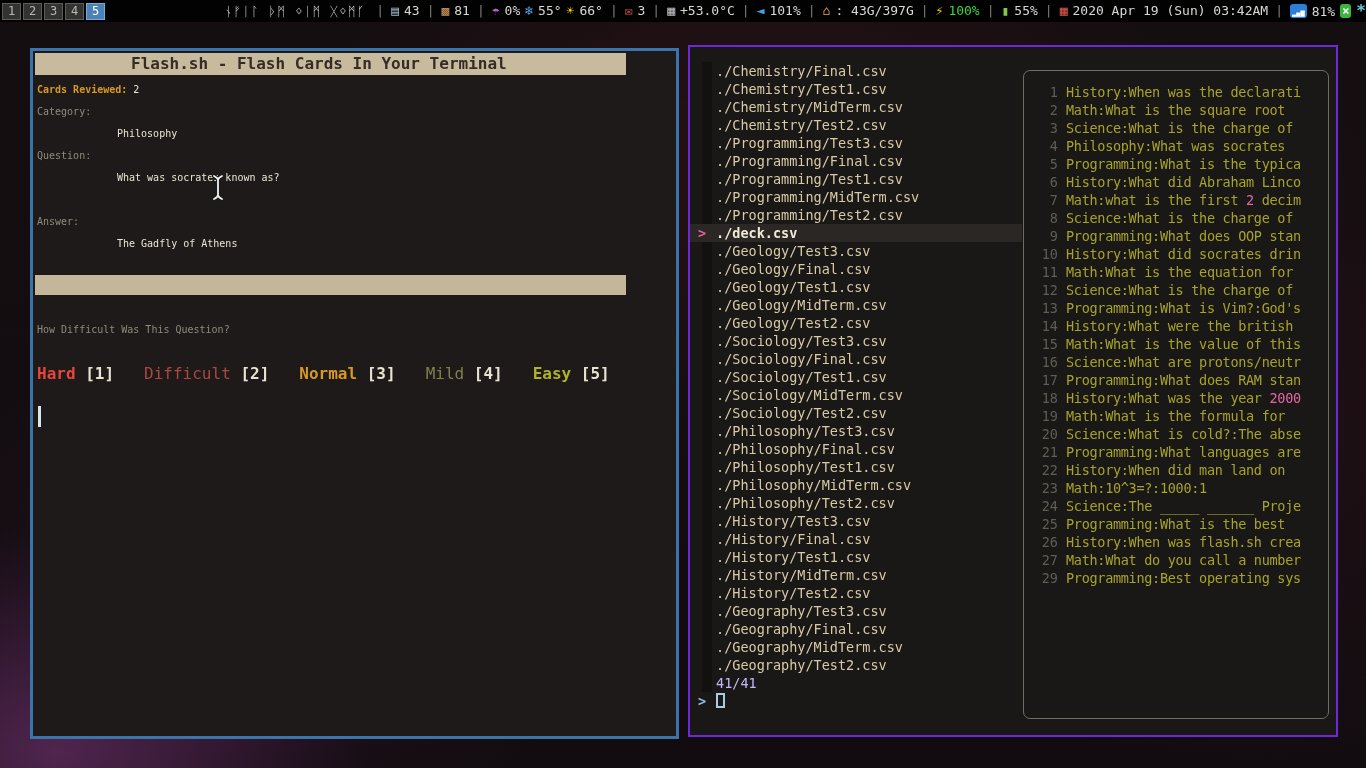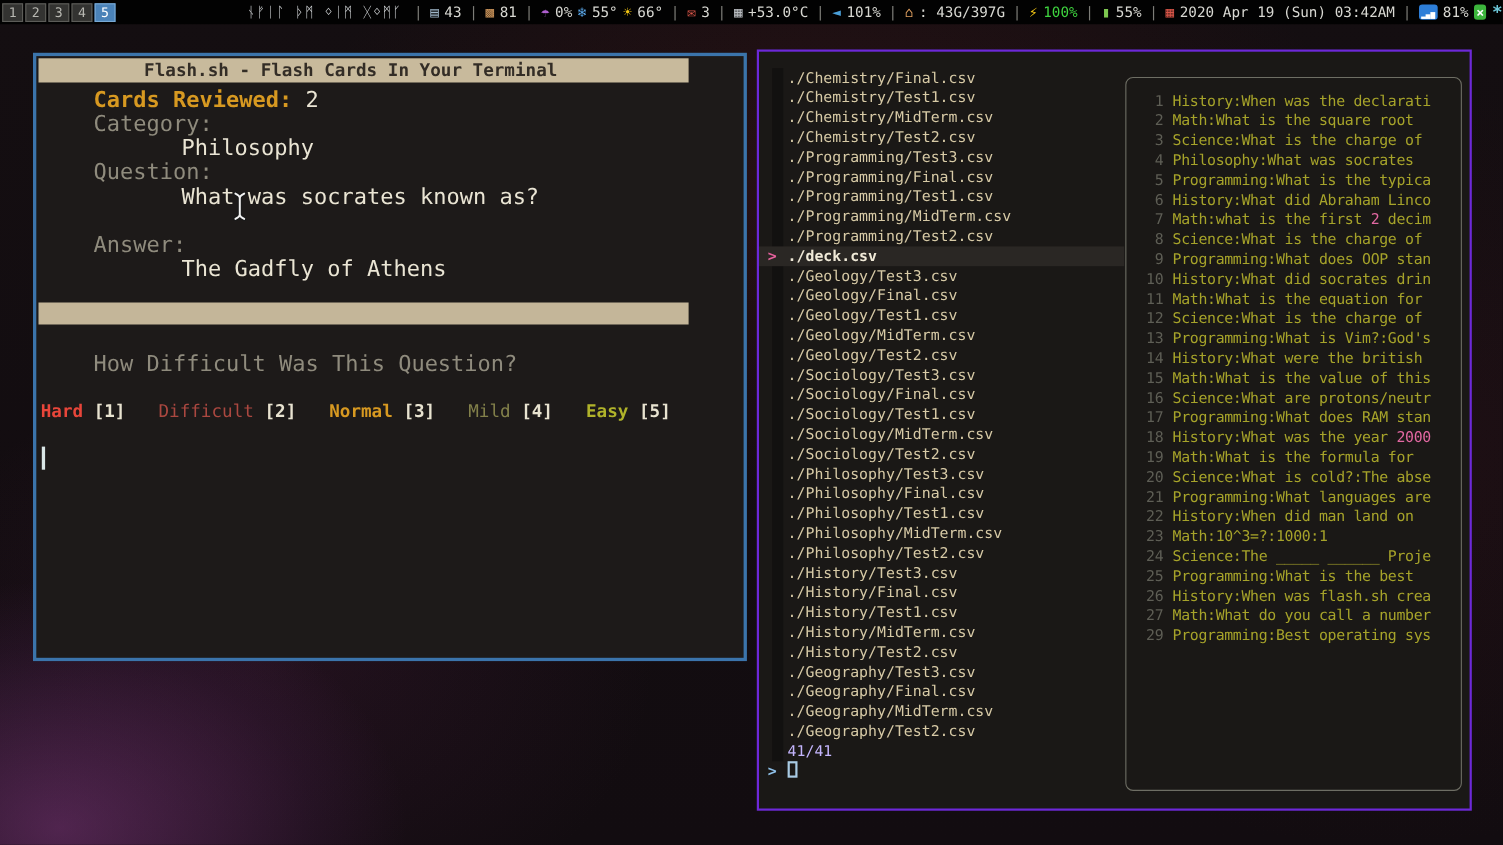--- a/index.html
+++ b/index.html
@@ -29,30 +29,30 @@
   .runes { color:#cfd2d4; letter-spacing:1px; margin-right:4px; }
   .sep { color:#7d7d78; margin:0 7px; }
   .mod { display:inline-flex; align-items:center; gap:5px; }
   .ic { display:inline-block; line-height:1; }
   .chip { display:inline-flex; align-items:flex-end; justify-content:center;
     border-radius:3px; padding:1px 2px; height:14px; }
   .chip-blue { background:#2d7ed8; font-size:7px; letter-spacing:0; }
   .chip-green { background:#3cb53c; font-size:12px; font-weight:bold; line-height:12px; }
   
   .win-flash {
-    position:absolute; left:30px; top:48px; width:649px; height:553px;
+    position:absolute; left:30px; top:48px; width:649px; height:691px;
     background:#1d1a19; border:3px solid #3b74ab;
   }
   .win-fzf {
     position:absolute; left:688px; top:45px; width:650px; height:692px;
     background:#1a1816; border:2px solid #6d28d9;
   }
   
-  .fl { position:absolute; left:4px; height:22px; line-height:22px; font-size:20px;
-        white-space:pre; color:#ded9c4;margin-left:48px; }
+  .fl { position:absolute; left:4px; height:22px; line-height:22px; font-size:10px;
+        white-space:pre; color:#ded9c4; }
   .titlebar { position:absolute; left:2px; top:2px; width:591px; height:22px;
     background:#c8ba9c; color:#332d26; font-weight:bold; font-size:16px;
     line-height:22px; padding-left:96px; white-space:pre; }
   .lbl { color:#8f8b7d; }
   .amber { color:#d79921; font-weight:bold; }
   .indent { padding-left:80px; }
   .tanbar { position:absolute; left:2px; top:224px; width:591px; height:20px; background:#c4b699; }
   .diffrow { position:absolute; left:4px; top:312px; height:22px; line-height:22px;
     font-size:16px; white-space:pre; }
   .diffopt { margin-right:30px; }

